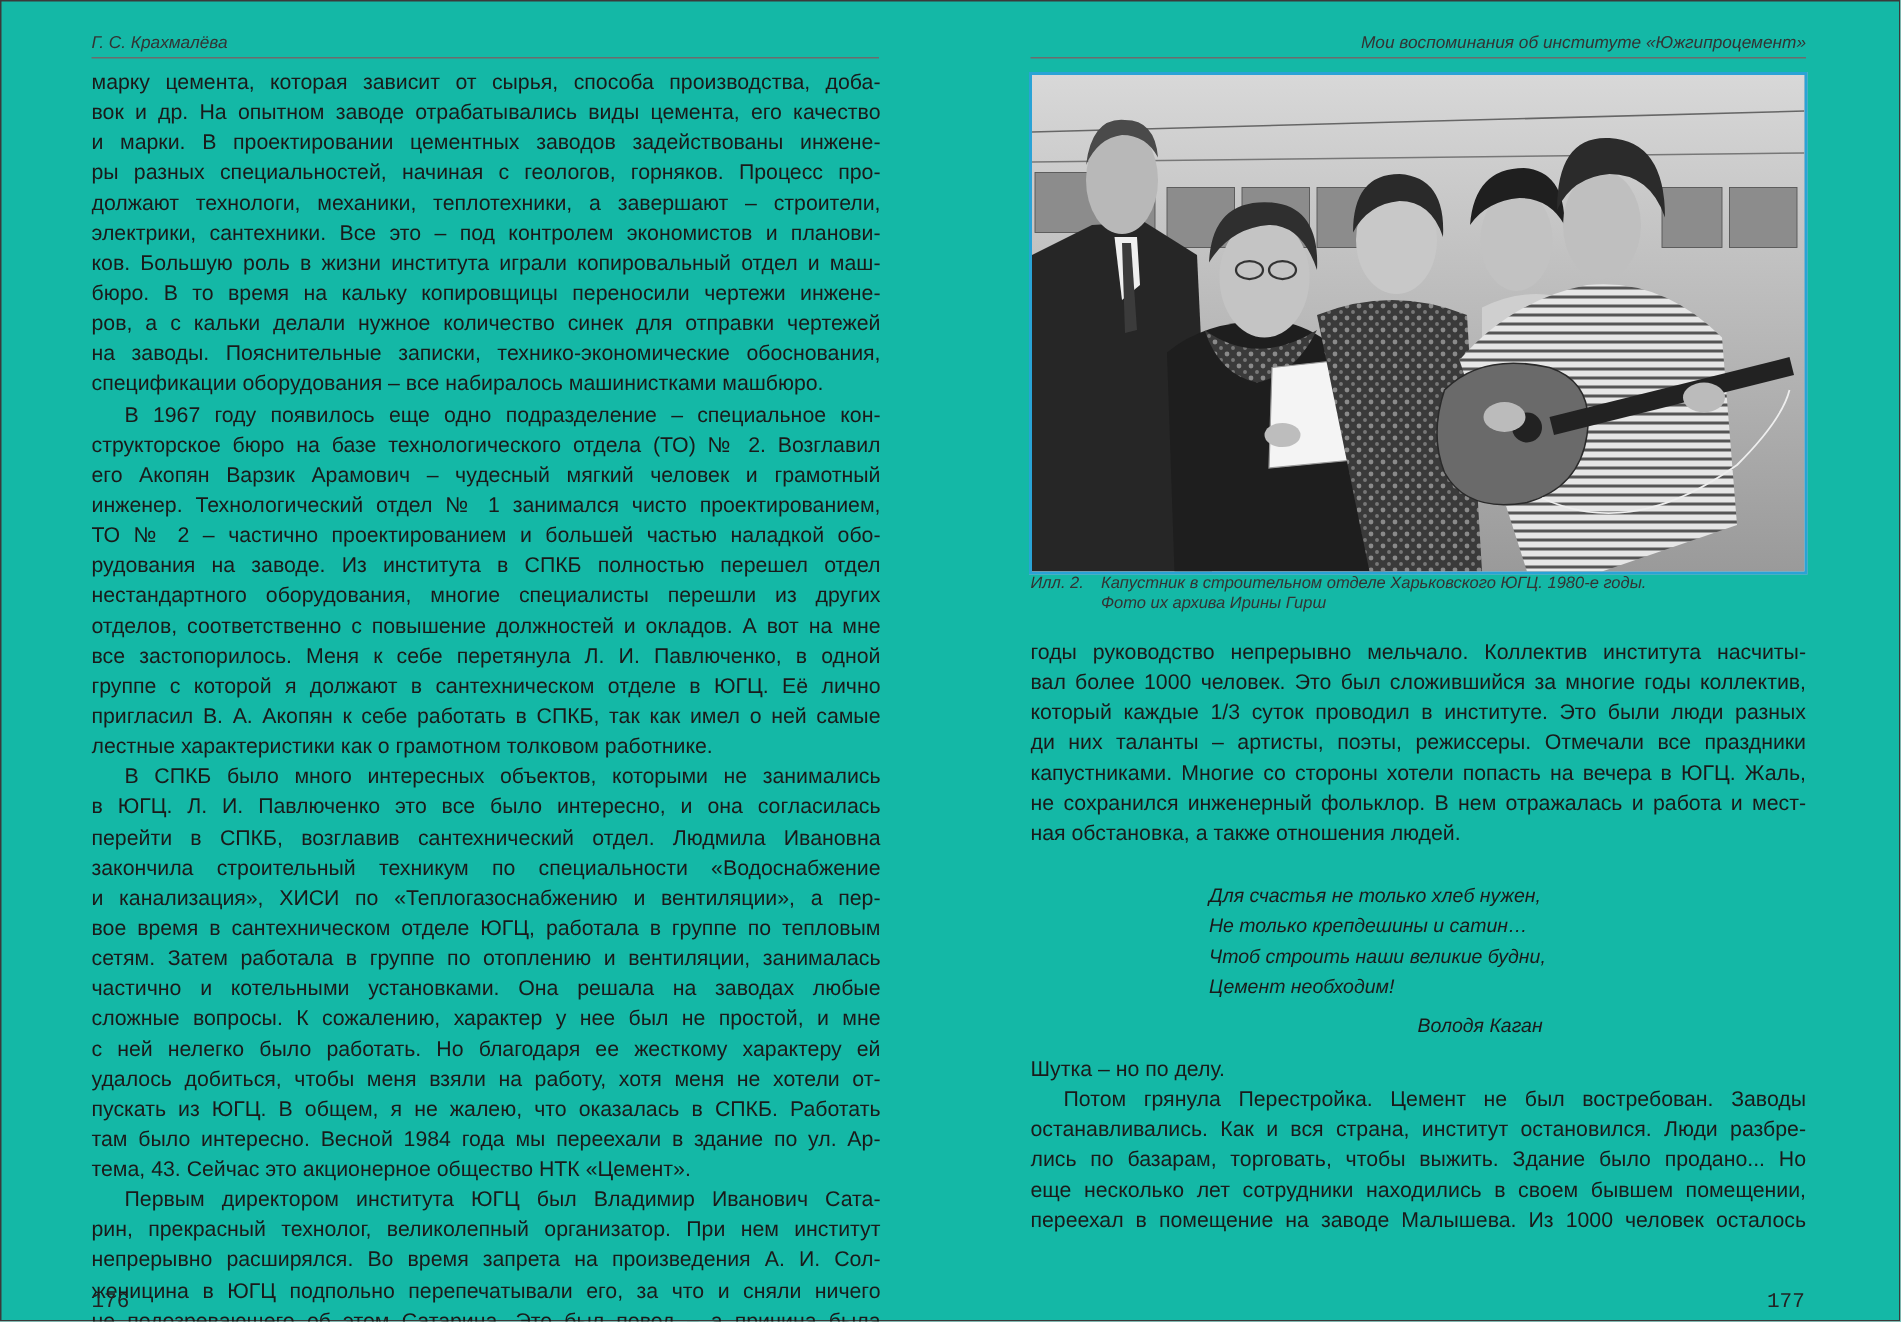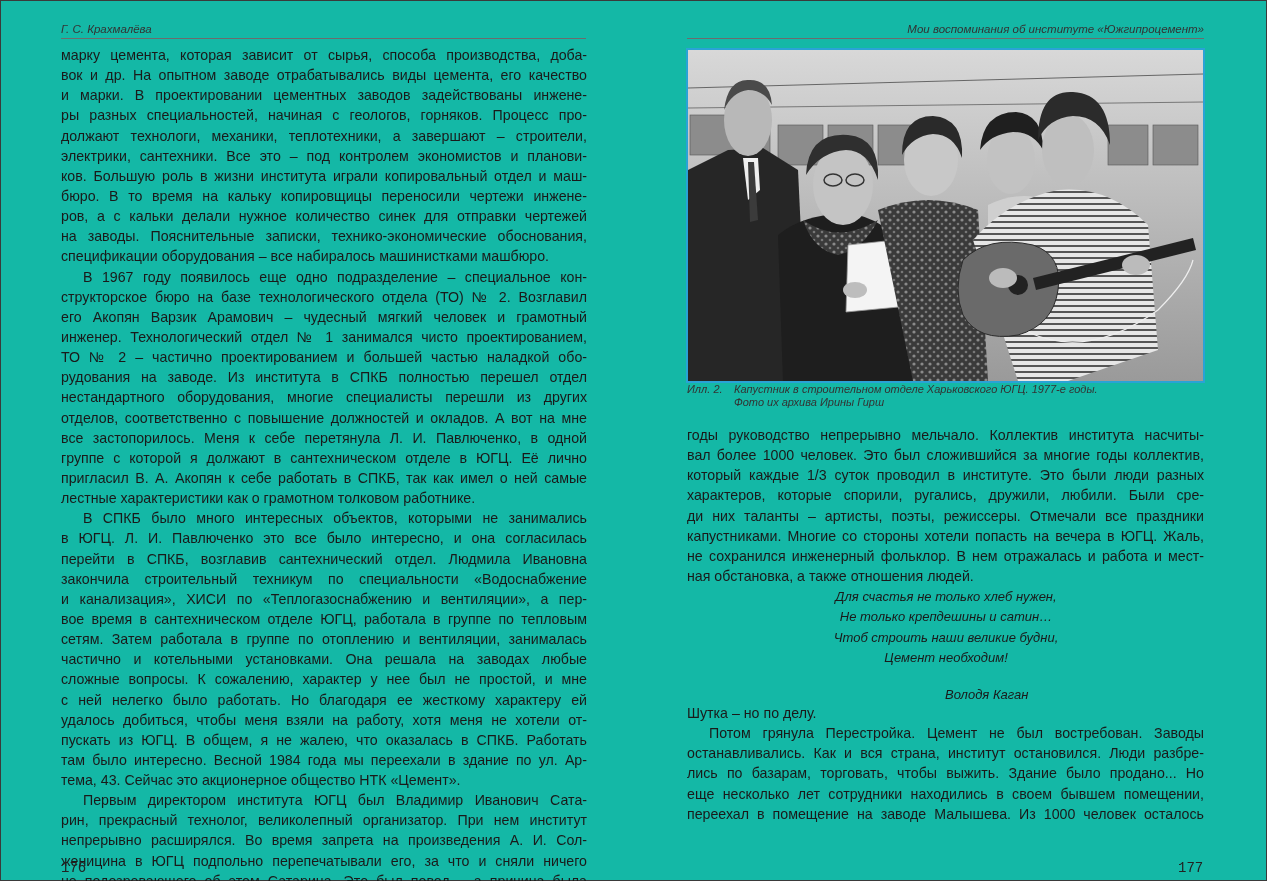--- a/index.html
+++ b/index.html
@@ -54,22 +54,22 @@
   }
   .caption .cap-label { position: absolute; left: 0; top: 0; }
   .caption .cap-text { position: absolute; left: 47px; top: 0; width: 470px; }
   .caption .cap-line { display: block; white-space: nowrap; }
 
   .poem {
     position: absolute; left: 172px; top: 586px; width: 280px;
     font-family: "Liberation Sans", sans-serif; font-style: italic;
     font-size: 13px; line-height: 20.3px; color: #1a1a1a;
   }
-  .poem .verse { display: block; white-space: nowrap; text-align: center; }
-  .poem .author { display: block; white-space: nowrap; padding-left: 139px; margin-top: 17px; }
+  .poem .verse { display: block; white-space: nowrap; }
+  .poem .author { display: block; white-space: nowrap; padding-left: 139px; margin-top: 6px; }
 </style>
 </head>
 <body>
 
 <div class="spread">
 
   <div class="page left">
     <div class="running-head">Г. С. Крахмалёва</div>
     <div class="body-text" id="left-body">
         <span class="line">марку цемента, которая зависит от сырья, способа производства, доба-</span>
@@ -197,30 +197,29 @@
           <ellipse cx="315" cy="228" rx="14" ry="10" fill="#bbb"></ellipse>
           <ellipse cx="448" cy="215" rx="14" ry="10" fill="#bbb"></ellipse>
         </g>
         <path d="M340 282 Q400 310 470 260 Q500 230 505 210" fill="none" stroke="#eee" stroke-width="1.2"></path>
       </svg>
     </div>
 
     <div class="caption">
       <span class="cap-label">Илл. 2.</span>
       <span class="cap-text">
-        <span class="cap-line">Капустник в строительном отделе Харьковского ЮГЦ. 1977-е годы.</span>
+        <span class="cap-line">Капустник в строительном отделе Харьковского ЮГЦ. 1980-е годы.</span>
         <span class="cap-line">Фото их архива Ирины Гирш</span>
       </span>
     </div>
 
     <div class="body-text top" id="right-body-top">
         <span class="line">годы руководство непрерывно мельчало. Коллектив института насчиты-</span>
         <span class="line">вал более 1000 человек. Это был сложившийся за многие годы коллектив,</span>
         <span class="line">который каждые 1/3 суток проводил в институте. Это были люди разных</span>
-        <span class="line">характеров, которые спорили, ругались, дружили, любили. Были сре-</span>
         <span class="line">ди них таланты – артисты, поэты, режиссеры. Отмечали все праздники</span>
         <span class="line">капустниками. Многие со стороны хотели попасть на вечера в ЮГЦ. Жаль,</span>
         <span class="line">не сохранился инженерный фольклор. В нем отражалась и работа и мест-</span>
         <span class="line last">ная обстановка, а также отношения людей.</span>
       </div>
 
     <div class="poem">
       <span class="verse">Для счастья не только хлеб нужен,</span>
       <span class="verse">Не только крепдешины и сатин…</span>
       <span class="verse">Чтоб строить наши великие будни,</span>

